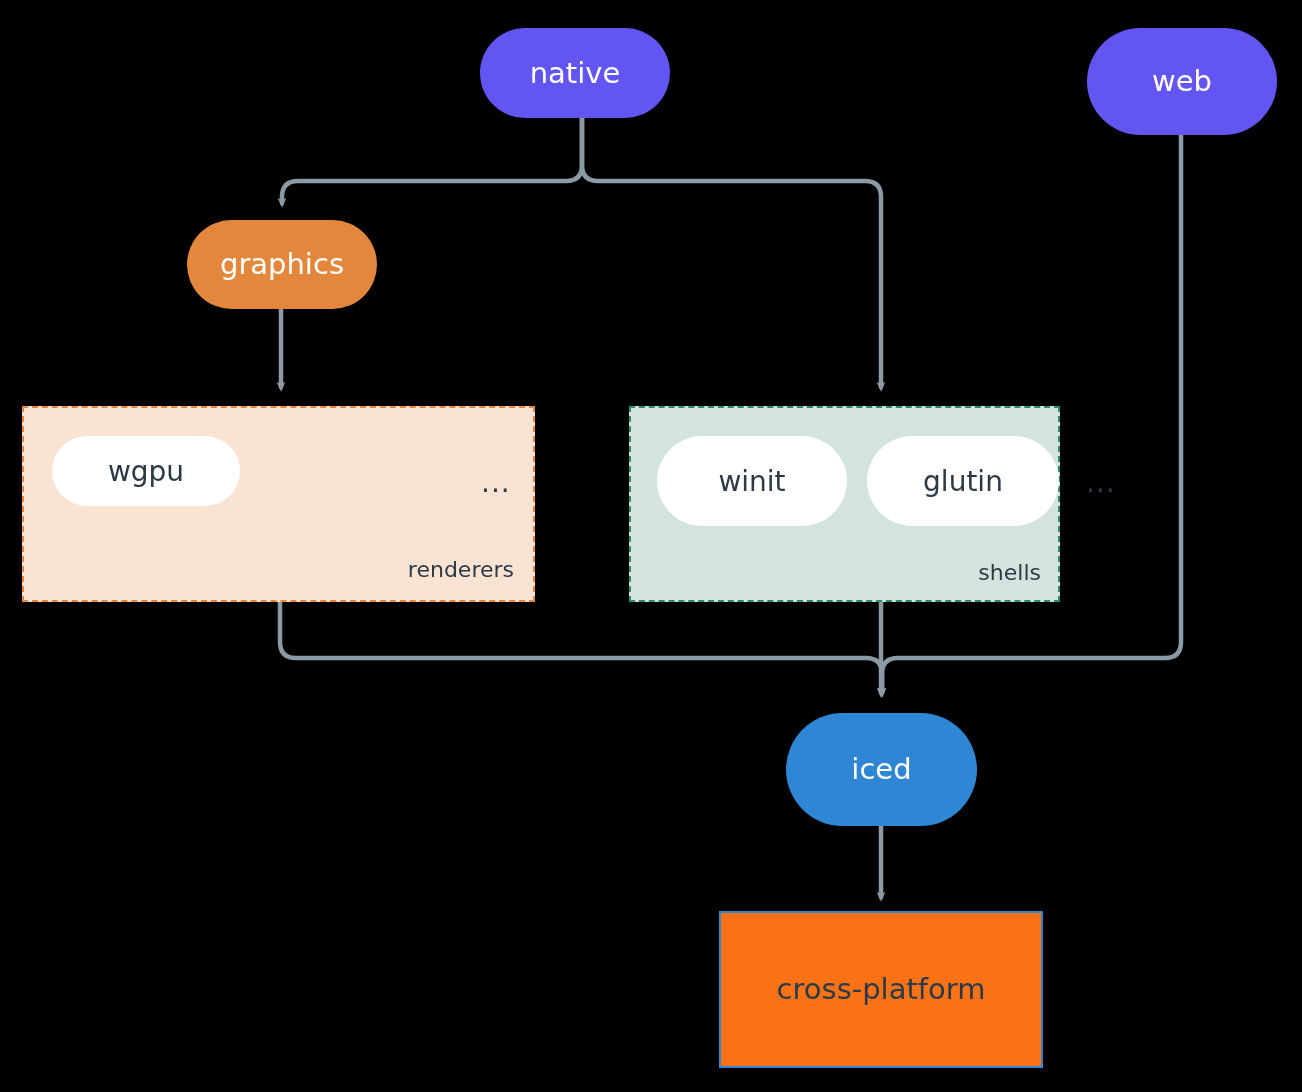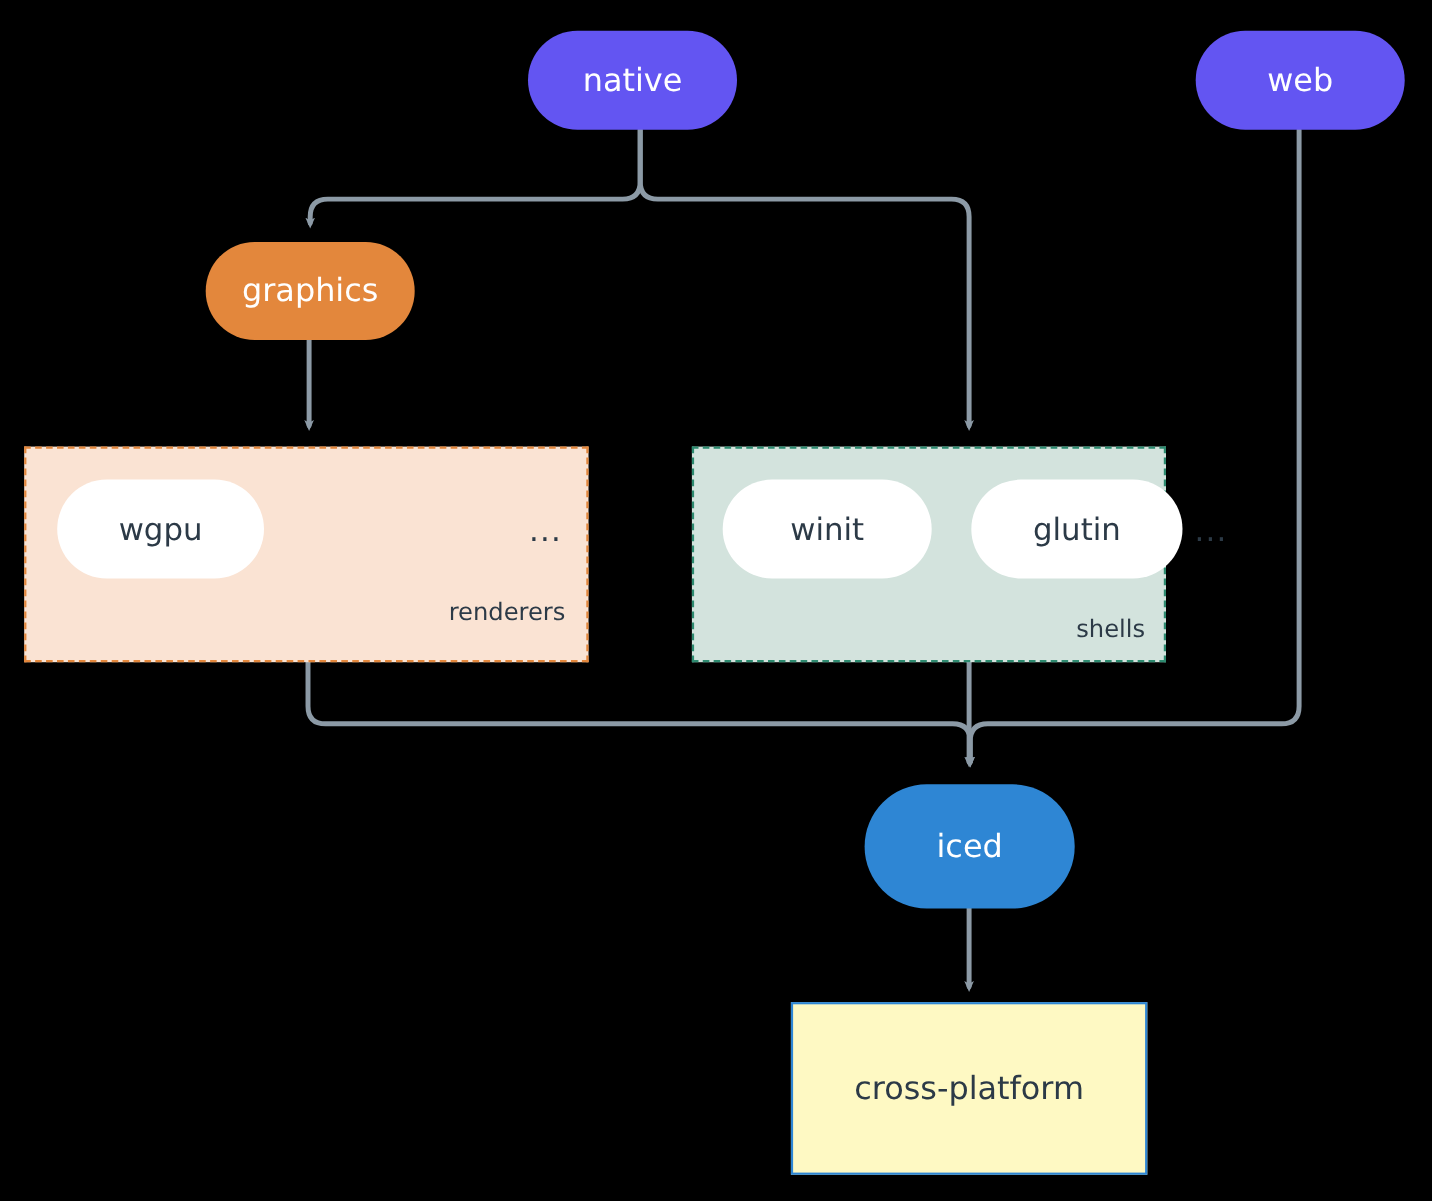--- a/index.html
+++ b/index.html
@@ -84,21 +84,21 @@
   }
   .ellipsis {
     position: absolute;
     color: #2C3A47;
     font-size: 28px;
     letter-spacing: 1px;
   }
   .rect-box {
     position: absolute;
     box-sizing: border-box;
-    background: #fef9c3;
+    background: #f97316;
     border: 2px solid #2E86D4;
     display: flex;
     align-items: center;
     justify-content: center;
     color: #2C3A47;
     font-size: 29px;
     line-height: 1.55;
     text-align: center;
   }
 </style>
@@ -140,41 +140,41 @@
 
     <g>
       <path d="M 881 800 L 881 897" fill="none" stroke="#8C9AA6" stroke-width="4.5" stroke-linecap="round" marker-end="url(#arrowhead)"></path>
     </g>
   </svg>
 
   <div class="node pill pill-purple" style="left:480px; top:28px; width:190px; height:90px;">
     <span>native</span>
   </div>
 
-  <div class="node pill pill-purple" style="left:1087px; top:28px; width:190px; height:90px;">
+  <div class="node pill pill-purple" style="left:1087px; top:28px; width:190px; height:107px;">
     <span>web</span>
   </div>
 
   <div class="node pill pill-orange" style="left:187px; top:220px; width:190px; height:89px;">
     <span>graphics</span>
   </div>
 
   <div class="group-box group-renderers" style="left:22px; top:406px; width:513px; height:196px;">
-    <div class="leaf-pill" style="left:28px; top:28px; width:188px; height:90px;">
+    <div class="leaf-pill" style="left:28px; top:28px; width:188px; height:70px;">
       <span>wgpu</span>
     </div>
     <div class="ellipsis" style="left:457px; top:58px;">...</div>
-    <div class="group-label" style="right:19px; bottom:30px;">renderers</div>
+    <div class="group-label" style="right:19px; bottom:18px;">renderers</div>
   </div>
 
   <div class="group-box group-shells" style="left:629px; top:406px; width:431px; height:196px;text-align:right;">
     <div class="leaf-pill" style="left:26px; top:28px; width:190px; height:90px;">
       <span>winit</span>
     </div>
-    <div class="leaf-pill" style="left:252px; top:28px; width:192px; height:90px;">
+    <div class="leaf-pill" style="left:236px; top:28px; width:192px; height:90px;">
       <span>glutin</span>
     </div>
     <div class="ellipsis" style="left:455px; top:58px;">...</div>
     <div class="group-label" style="right:17px; bottom:15px;">shells</div>
   </div>
 
   <div class="node pill pill-blue" style="left:786px; top:713px; width:191px; height:113px;">
     <span>iced</span>
   </div>
 

